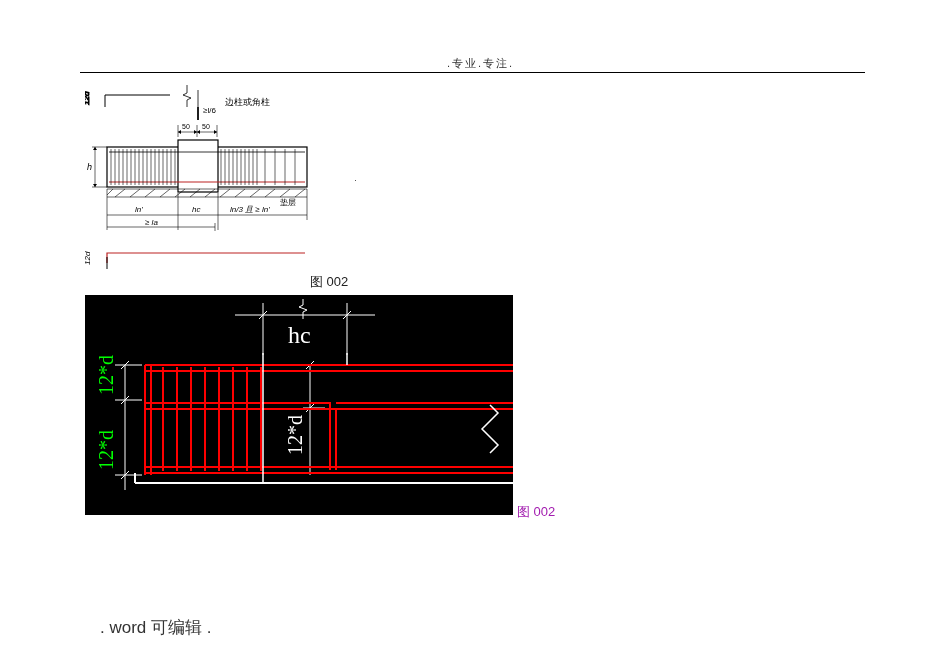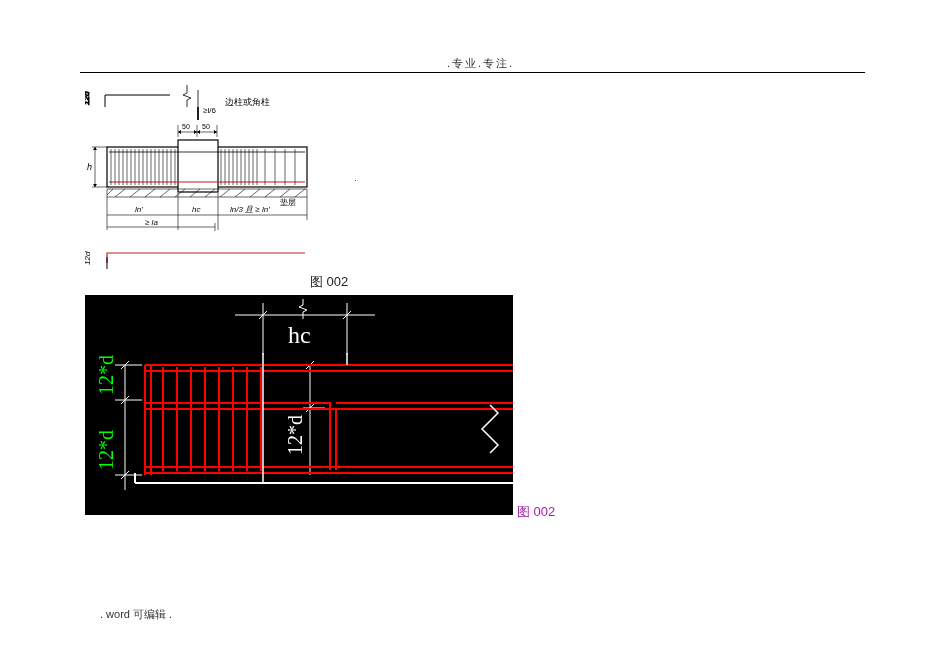--- a/index.html
+++ b/index.html
@@ -60,23 +60,23 @@
     }
     .fig002-caption {
       position: absolute;
       top: 503px;
       left: 517px;
       font-size: 13px;
       color: #a21caf;
     }
     .footer-text {
       position: absolute;
-      bottom: 47px;
+      bottom: 30px;
       left: 100px;
-      font-size: 11px;
+      font-size: 17px;
       color: #333;
     }
     
     .dot {
       position: absolute;
       width: 1px;
       height: 1px;
       background: #555;
     }
   </style>

